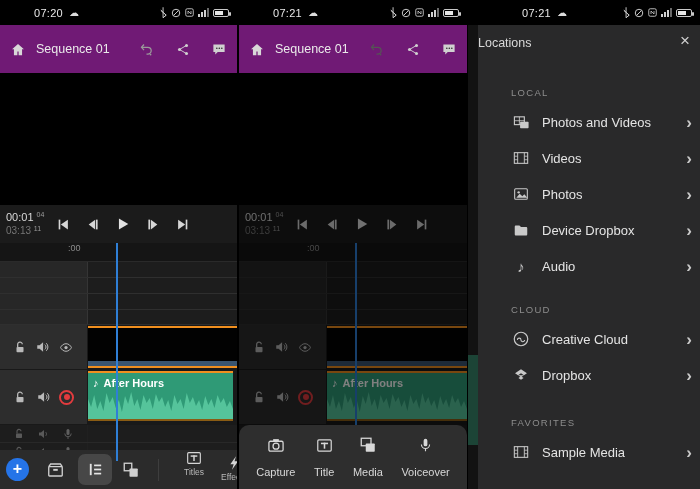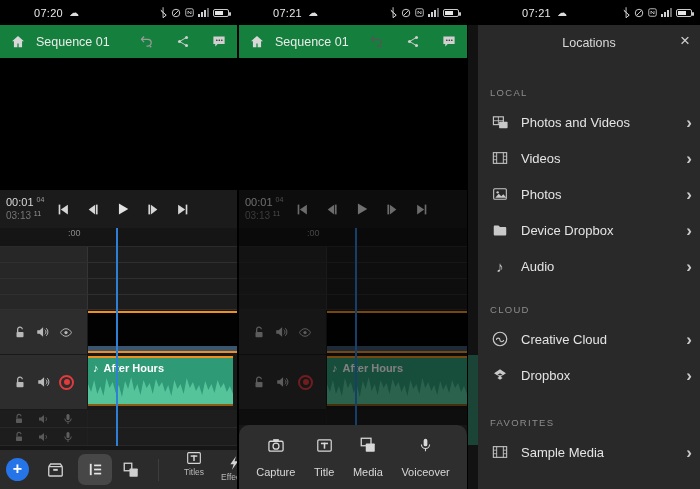--- a/index.html
+++ b/index.html
@@ -16,21 +16,21 @@
   .sb .cloud { margin-left:6px; font-size:10px; color:#dcdcdc; }
   .sb-icons { margin-left:auto; display:flex; gap:4px; align-items:center; }
   .batt { width:16px; height:8px; border:1px solid #c9c9c9; border-radius:2px; position:relative; }
   .batt::after { content:""; position:absolute; right:-3px; top:2px; width:2px; height:4px; background:#c9c9c9; border-radius:1px; }
   .batt i { position:absolute; left:1px; top:1px; bottom:1px; width:8px; background:#e6e6e6; display:block; }
   .bars { display:flex; align-items:flex-end; gap:1px; height:9px; }
   .bars i { width:2px; background:#cfcfcf; display:block; }
   .bars i:nth-child(1){height:3px}.bars i:nth-child(2){height:5px}.bars i:nth-child(3){height:7px}.bars i:nth-child(4){height:9px;background:#6a6a6a}
 
   
-  .appbar { height:33px; background:#15803d; display:flex; align-items:center; padding:0 10px; }
+  .appbar { height:48px; background:#701a75; display:flex; align-items:center; padding:0 10px; }
   .appbar .title { color:#eaeaea; font-size:12.5px; margin-left:10px; }
   .appbar .right { margin-left:auto; display:flex; gap:21px; align-items:center; }
 
   .preview { height:132px; background:#000; }
 
   
   .transport { height:38px; background:#1b1b1b; display:flex; align-items:center; }
   .tc { margin-left:6px; line-height:1.2; }
   .tc .cur { color:#d9d9d9; font-size:11px; }
   .tc .tot { color:#757575; font-size:10px; }
@@ -73,24 +73,24 @@
   .dimwrap { position:relative; height:367px; overflow:hidden; }
   .dimwrap::after { content:""; position:absolute; inset:0; background:rgba(0,0,0,.5); z-index:8; pointer-events:none; }
   .sheetB { position:absolute; left:0; right:0; bottom:0; height:64px; background:#2e2e2e; border-radius:10px 10px 0 0; display:flex; align-items:center; justify-content:space-around; padding:0 8px; z-index:10; }
   .sheet-item { display:flex; flex-direction:column; align-items:center; gap:12px; }
   .sheet-item .lbl { font-size:11px; color:#d8d8d8; }
 
   
   .sliver { position:absolute; left:0; top:25px; bottom:0; width:10px; background:#121212; z-index:1; }
   .sliver .frag { position:absolute; top:330px; height:90px; left:0; right:0; background:#1c4436; }
   .cmain { position:absolute; left:10px; right:0; top:25px; bottom:0; background:#29292a; z-index:2; }
-  .chead { height:35px; display:flex; align-items:center; position:relative; justify-content:center; }
+  .chead { height:35px; display:flex; align-items:center; position:relative; }
   .chead .title { color:#d9d9d9; font-size:12.5px; }
   .chead .close { position:absolute; right:10px; top:7px; color:#cfcfcf; font-size:17px; line-height:1; }
-  .csec { padding-left:2px; }
+  .csec { padding-left:23px; }
   .seclbl { font-size:9.5px; color:#8d8d8d; letter-spacing:1.3px; }
   .seclbl.first { padding:27px 0 6px 10px; }
   .seclbl.next { padding:20px 0 6px 10px; }
   .lrow { height:36px; display:flex; align-items:center; padding:0 10px; }
   .lrow .ric { width:20px; display:flex; justify-content:center; color:#c9c9c9; }
   .lrow .rlbl { margin-left:11px; color:#e4e4e4; font-size:13px; }
   .lrow .chev { margin-left:auto; color:#c9c9c9; font-size:17px; font-weight:bold; line-height:1; margin-right:-2px; }
   .note-glyph { font-size:15px; color:#c9c9c9; }
 </style>
 </head>

